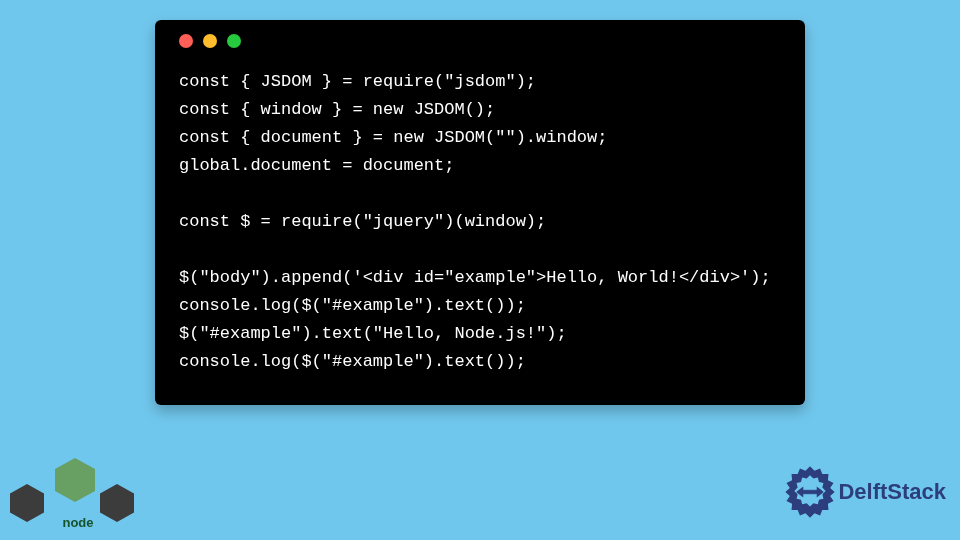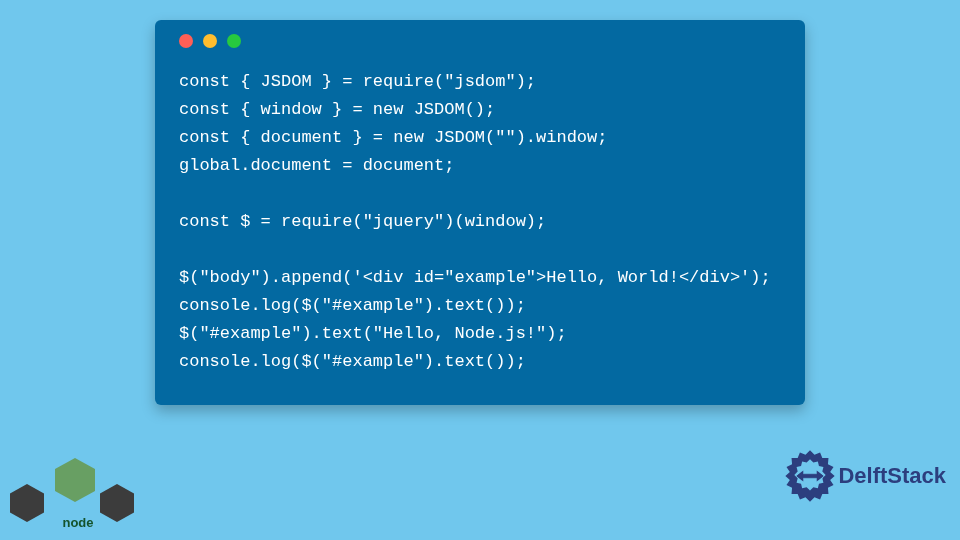--- a/index.html
+++ b/index.html
@@ -9,21 +9,21 @@
     background: #70c7ed;
     font-family: -apple-system, BlinkMacSystemFont, "Segoe UI", Helvetica, Arial, sans-serif;
     position: relative;
     overflow: hidden;
   }
   .code-window {
     position: absolute;
     left: 155px;
     top: 20px;
     width: 650px;
-    background: #0369a1;
+    background: #000000;
     border-radius: 6px;
     padding: 14px 20px 28px 20px;
     box-shadow: 0 6px 14px rgba(0,0,0,0.25);
   }
   .window-controls {
     display: flex;
     gap: 10px;
     margin-bottom: 20px;
     margin-left: 4px;
   }
@@ -66,21 +66,21 @@
     left: 28px;
     width: 80px;
     text-align: center;
     font-size: 13px;
     font-weight: bold;
     color: #14532d;
   }
   .delft-logo {
     position: absolute;
     right: 14px;
-    bottom: 36px;
+    bottom: 20px;
     display: flex;
     align-items: center;
     gap: 0;
   }
   .delft-icon {
     width: 56px;
     height: 56px;
     position: relative;
   }
   .delft-icon svg { width: 100%; height: 100%; }

